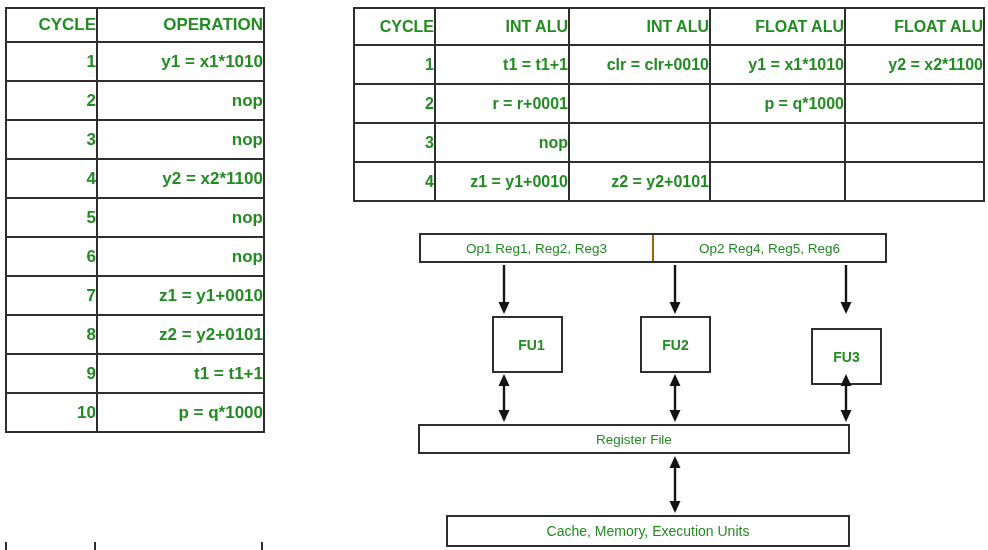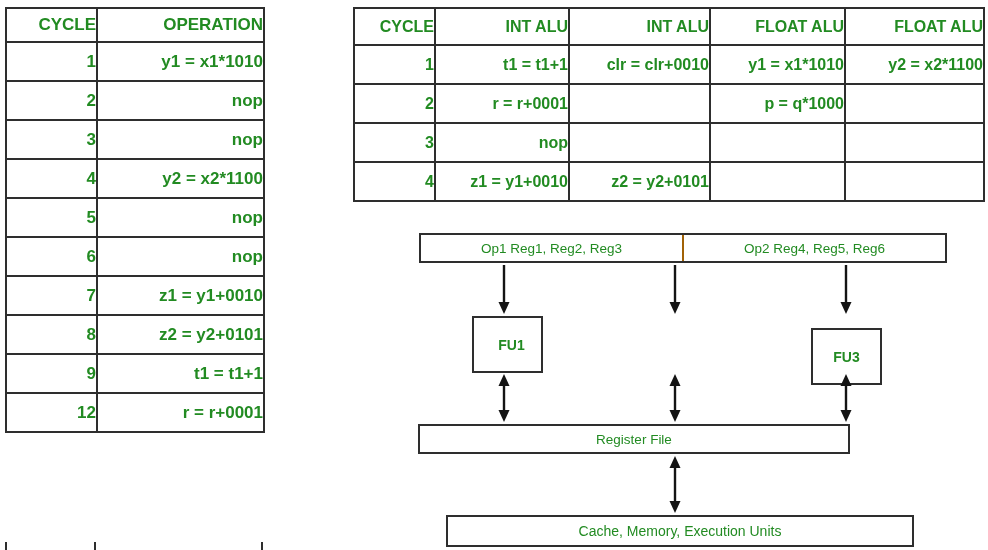--- a/index.html
+++ b/index.html
@@ -48,39 +48,39 @@
   
   .dbox {
     position: absolute;
     border: 2px solid #2e2e2e;
     background: #ffffff;
     display: flex;
     align-items: center;
     justify-content: center;
     color: #228B22;
   }
-  #instr-word { left: 419px; top: 233px; width: 528px; height: 30px; padding: 0; }
+  #instr-word { left: 419px; top: 233px; width: 468px; height: 30px; padding: 0; }
   #instr-word .slot {
     flex: 1 1 0;
     height: 100%;
     display: flex;
     align-items: center;
     justify-content: center;
     font-size: 13.5px;
     border-left: 2px solid #a16207;
   }
   #instr-word .slot:first-child { border-left: none; }
 
   .fu-box { width: 71px; height: 57px; font-weight: bold; font-size: 14px; }
-  #fu1 { left: 472px; top: 316px; padding-left: 8px; }
+  #fu1 { left: 492px; top: 316px; padding-left: 8px; }
   #fu2 { left: 640px; top: 316px; }
   #fu3 { left: 811px; top: 328px; }
 
   #register-file { left: 418px; top: 424px; width: 432px; height: 30px; font-size: 13.5px; }
-  #cache-memory { left: 446px; top: 515px; width: 468px; height: 32px; font-size: 14px; }
+  #cache-memory { left: 446px; top: 515px; width: 404px; height: 32px; font-size: 14px; }
 
   #arrow-layer { position: absolute; left: 0; top: 0; width: 988px; height: 550px; pointer-events: none; }
   #arrow-layer line { stroke: #141414; stroke-width: 2.4; }
   #arrow-layer polygon { fill: #141414; stroke: none; }
 </style>
 </head>
 <body>
 
 <div id="canvas">
 
@@ -124,22 +124,22 @@
     </tr>
     <tr>
       <td>8</td>
       <td>z2 = y2+0101</td>
     </tr>
     <tr>
       <td>9</td>
       <td>t1 = t1+1</td>
     </tr>
     <tr>
-      <td>12</td>
-      <td>r = r+0001</td>
+      <td>10</td>
+      <td>p = q*1000</td>
     </tr>
   </tbody>
     </table>
   <div id="cutoff-row">
     <div class="stub l"></div>
     <div class="stub m"></div>
     <div class="stub r"></div>
   </div>
 
   <table class="grid" id="vliw-table">
@@ -188,20 +188,21 @@
     </tr>
   </tbody>
     </table>
 
   <div class="dbox" id="instr-word">
     <div class="slot">Op1 Reg1, Reg2, Reg3</div>
     <div class="slot">Op2 Reg4, Reg5, Reg6</div>
   </div>
 
   <div class="dbox fu-box" id="fu1">FU1</div>
+  <div class="dbox fu-box" id="fu2">FU2</div>
   <div class="dbox fu-box" id="fu3">FU3</div>
 
   <div class="dbox" id="register-file">Register File</div>
   <div class="dbox" id="cache-memory">Cache, Memory, Execution Units</div>
 
   <svg id="arrow-layer" viewBox="0 0 988 550" xmlns="http://www.w3.org/2000/svg">
 
     <g>
       <line x1="504" y1="265" x2="504" y2="304"></line>
       <polygon points="498.5,302 509.5,302 504,314"></polygon>

